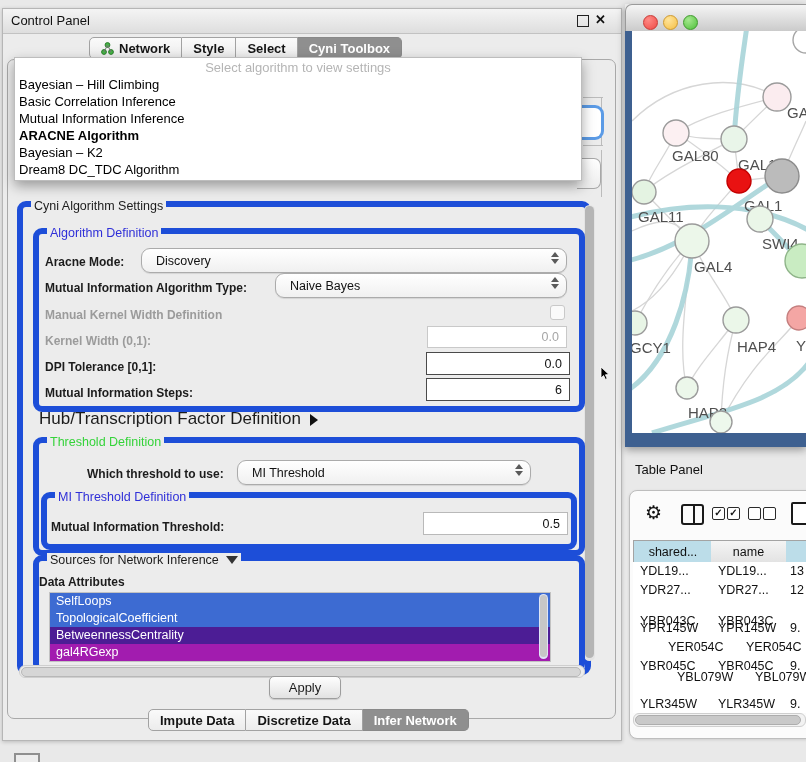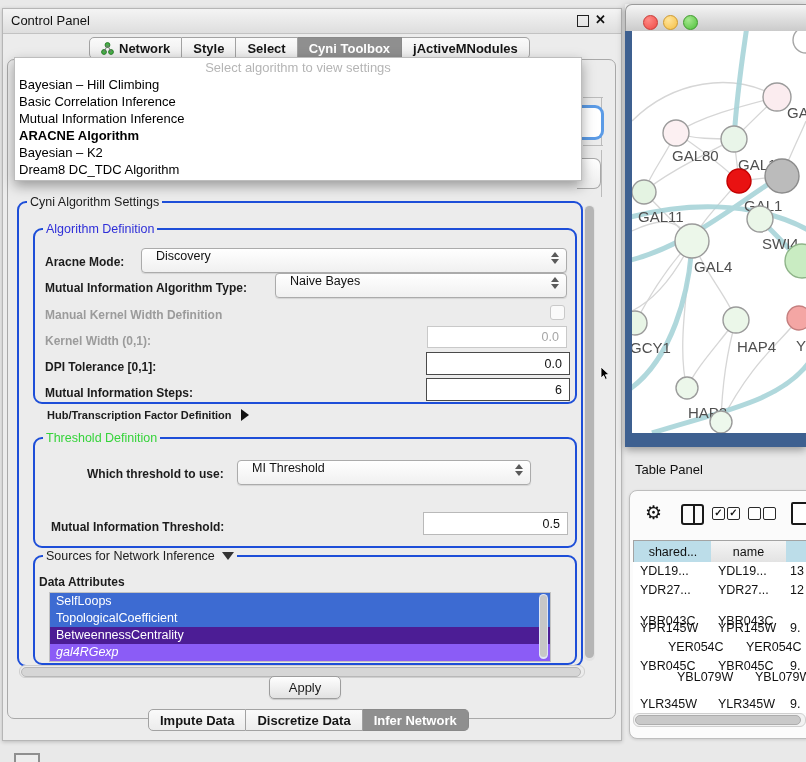--- a/index.html
+++ b/index.html
@@ -23,30 +23,30 @@
   .tab:first-child{border-left:1px solid #a2a2a2;border-radius:5px 0 0 5px}
   .tab:last-child{border-radius:0 5px 5px 0}
   .tab.sel{background:#8f8f8f;color:#fff;border-color:#898989}
   .tab .net-ic{margin-right:5px;display:inline-flex}
 
   
   .content-panel{position:absolute;left:4px;top:50px;width:607px;height:658px;
                  border:1px solid #a9a9a9;border-radius:7px;background:#ececec}
 
   
-  .group{position:absolute;border:2px solid #1d4ed8;border-radius:9px}
+  .group{position:absolute;border:6px solid #1d4ed8;border-radius:9px}
   .gtitle{position:absolute;top:-8px;left:8px;background:#ececec;padding:0 3px;font-size:12.5px;white-space:nowrap}
   .blue{color:#2f2fd8}.green{color:#35d33a}
 
   .lbl{position:absolute;font-size:12px;font-weight:bold;white-space:nowrap;color:#1c1c1c}
   .dis{color:#9b9b9b}
 
   .combo{position:absolute;height:23px;background:linear-gradient(#ffffff,#f0f0f0);
-         border:1px solid #ababab;border-radius:4px;box-shadow:0 1px 1px rgba(0,0,0,.1);
-         display:flex;}
+         border:1px solid #ababab;border-radius:9px;box-shadow:0 1px 1px rgba(0,0,0,.1);
+         display:flex;align-items:center}
   .combo .txt{font-size:12.5px;padding-left:14px;color:#111;white-space:nowrap}
   .spin{position:absolute;right:7px;top:3px}
   .spin i{display:block;width:0;height:0;border-left:4px solid transparent;border-right:4px solid transparent}
   .spin .up{border-bottom:5px solid #5a5a5a;margin-bottom:2px}
   .spin .dn{border-top:5px solid #5a5a5a}
 
   .field{position:absolute;background:#fff;border:1px solid #b9b9b9;font-size:12.5px;
          display:flex;align-items:center;justify-content:flex-end;padding-right:7px;color:#111}
   .field.dark{border:1.5px solid #4a4a4a}
   .field.fdis{color:#a6a6a6;border-color:#c9c9c9}
@@ -144,23 +144,20 @@
         </div>
         <div class="tab">
           <span>Style</span>
         </div>
         <div class="tab">
           <span>Select</span>
         </div>
         <div class="tab sel">
           <span>Cyni Toolbox</span>
         </div>
-        <div class="tab">
-          <span>jActiveMNodules</span>
-        </div>
       </div>
 
     <div class="content-panel"></div>
 
     <div class="frag-hline" style="left:580px;top:88px;width:20px"></div>
     <div class="frag-line" style="left:598px;top:88px;height:49px"></div>
     <div class="frag-hline" style="left:580px;top:136px;width:20px"></div>
     <div class="frag-blue"></div>
     <div class="frag-line" style="left:598px;top:141px;height:47px"></div>
     <div class="frag-combo"></div>
@@ -199,54 +196,57 @@
     </div>
     <span class="lbl" style="left:42px;top:351px">DPI Tolerance [0,1]:</span>
     <div class="field dark" style="left:423px;top:343px;width:135px;height:21px">
       <span>0.0</span>
     </div>
     <span class="lbl" style="left:42px;top:377px">Mutual Information Steps:</span>
     <div class="field dark" style="left:423px;top:369px;width:135px;height:21px">
       <span>6</span>
     </div>
 
-    <span class="lbl" style="left:44px;top:400px;font-weight:bold;font-size:11px">
+    <span class="lbl" style="left:36px;top:400px;font-weight:normal;font-size:17px">
       <span>Hub/Transcription Factor Definition</span><span class="tri-right"></span>
     </span>
 
     <div class="group" style="left:30px;top:428px;width:540px;height:107px">
       <span class="gtitle green">Threshold Definition</span>
     </div>
     <span class="lbl" style="left:84px;top:458px">Which threshold to use:</span>
     <div class="combo" style="left:234px;top:451px;width:292px">
       <span class="txt">MI Threshold</span>
       <span class="spin">
           <i class="up"></i>
           <i class="dn"></i>
         </span>
     </div>
+    <div class="group" style="left:38px;top:483px;width:524px;height:46px">
+      <span class="gtitle blue">MI Threshold Definition</span>
+    </div>
     <span class="lbl" style="left:48px;top:511px">Mutual Information Threshold:</span>
     <div class="field" style="left:420px;top:503px;width:136px;height:21px">
       <span>0.5</span>
     </div>
 
     <div class="group" style="left:30px;top:546px;width:540px;height:106px">
       <span class="gtitle">
         <span>Sources for Network Inference</span><span class="tri-down"></span>
       </span>
     </div>
     <span class="lbl" style="left:36px;top:566px">Data Attributes</span>
     <div class="attrlist" style="left:46px;top:583px;width:500px;height:68px">
       <div class="sbv" style="right:2px;top:1px;width:9px;height:65px;background:#dfe6f5">
         <span class="th" style="width:7px;height:62px;background:#c7c7c7"></span>
       </div>
     <div class="attr-item" style="background: rgb(61, 107, 210);">SelfLoops</div>
         <div class="attr-item" style="background: rgb(61, 107, 210);">TopologicalCoefficient</div>
         <div class="attr-item" style="background: #4c1d95;">BetweennessCentrality</div>
-        <div class="attr-item" style="background: #8b5cf6; font-style: italic;">gal4RGexp</div>
+        <div class="attr-item" style="background: #a21caf;">gal4RGexp</div>
       </div>
 
     <div class="sbh" style="left:16px;top:656px;width:564px;height:11px">
       <span class="th" style="width:558px"></span>
     </div>
 
     <div class="btn" style="left:266px;top:667px;width:70px;height:21px">
       <span>Apply</span>
     </div>
 

